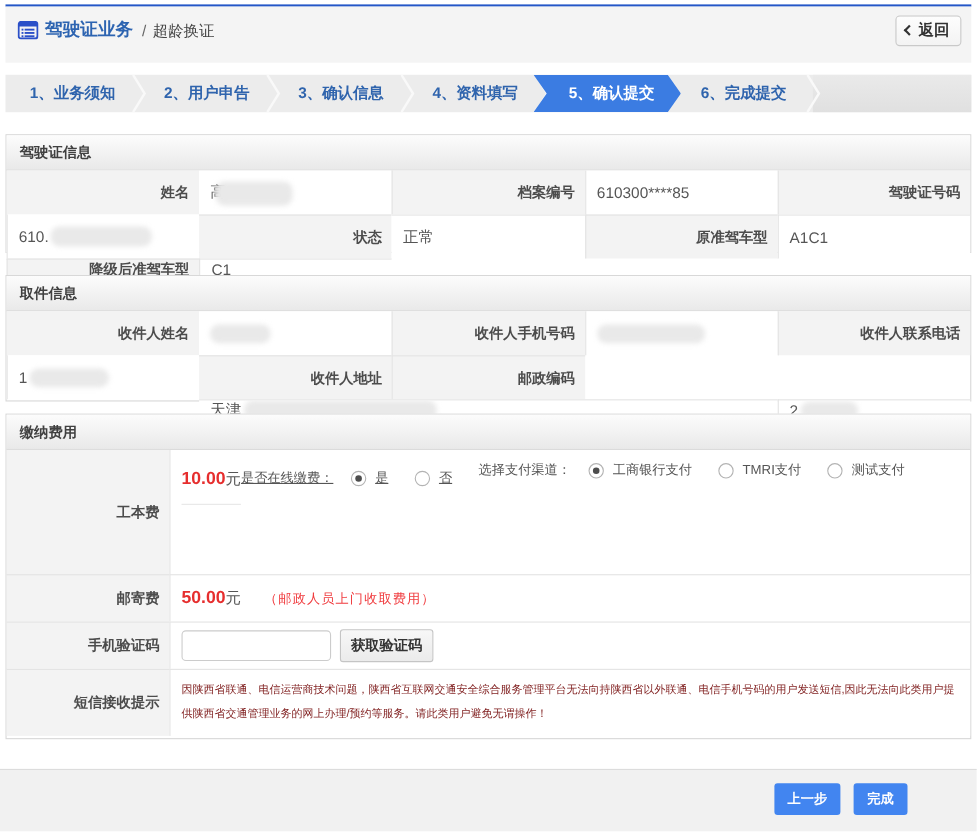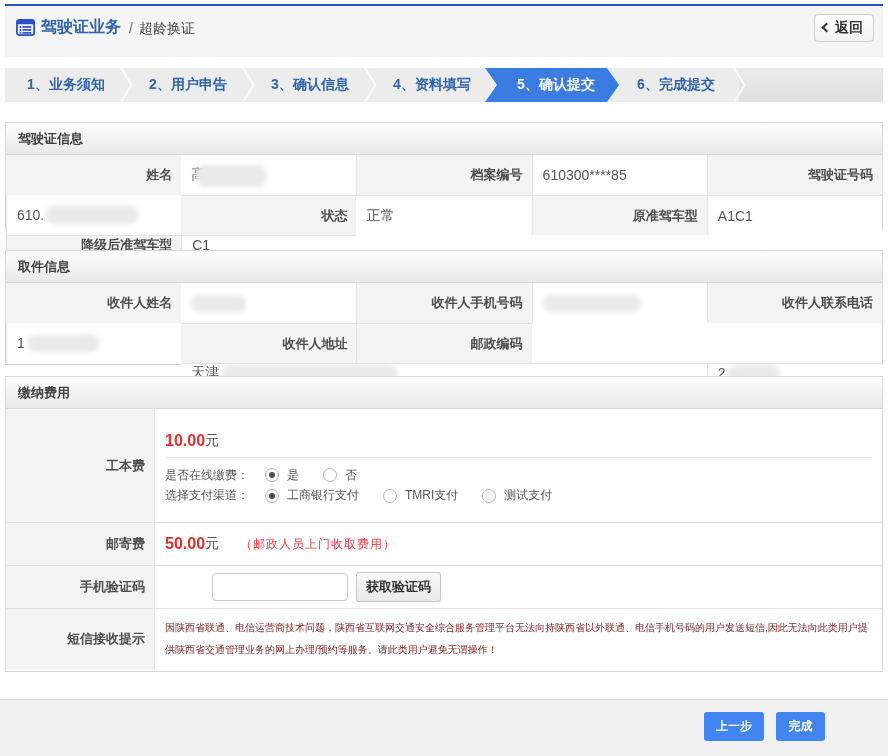--- a/index.html
+++ b/index.html
@@ -30,21 +30,21 @@
   .sep { position:absolute; top:0; z-index:0; }
   .step.active { left:480px; width:134px; background:#3b7ce2; color:#fff; z-index:2; padding-left:8px;
     clip-path:polygon(0 0, calc(100% - 12px) 0, 100% 50%, calc(100% - 12px) 100%, 0 100%, 12px 50%); }
 
   
   .section { position:absolute; left:5px; right:5px; border:1px solid #d8d8d8; background:#fff; }
   .sec-h { height:32px; background:linear-gradient(#fcfcfc,#e9e9e9); border-bottom:1px solid #d8d8d8;
     display:flex; align-items:center; padding-left:12px; font-size:13px; font-weight:bold; color:#404040; }
   .grid { display:grid; }
   .g6 { grid-template-columns:repeat(5,1fr); }
-  .cell { display:flex; align-items:center; font-size:14px; color:#555; overflow:hidden;padding-left:47px; }
+  .cell { display:flex; align-items:center; font-size:14px; color:#555; overflow:hidden; }
   .lab { background:#f3f3f3; justify-content:flex-end; padding:0 9px 0 4px;
     font-size:13px; font-weight:bold; color:#4c4c4c; text-align:right; }
   .val { background:#fff; padding:0 8px 0 10px; }
   .bl { border-left:1px solid #e3e3e3; }
   .bt { border-top:1px solid #e3e3e3; }
 
   .redact { display:inline-block; background:#e9e9e9; border-radius:8px; filter:blur(2.5px);
     vertical-align:middle; }
   .namewrap { position:relative; display:inline-block; }
   .namewrap .redact { position:absolute; left:5px; top:-1px; }
@@ -54,24 +54,24 @@
   #sec-delivery { top:250px; height:115px; }
   #sec-delivery .grid { grid-template-rows:40px 40px; }
   .span3 { grid-column:2 / 5; }
 
   
   #sec-payment { top:376px; height:296px; }
   #sec-payment .grid { grid-template-columns:148px 1fr; grid-template-rows:113px 43px 43px 61px; }
   .fee-amount { font-size:16px; font-weight:bold; color:#e62e2e; }
   .fee-unit { font-size:14px; color:#555; }
   .fee-note { font-size:12px; color:#f03b3e; margin-left:21px; letter-spacing:1px; }
-  .pay-cell { display:flex; flex-direction:column; padding:16px 10px; }
+  .pay-cell { display:flex; flex-direction:row; padding:4px 10px; }
   .fee-line { height:46px; display:flex; align-items:center; border-bottom:1px solid #e7e7e7; }
   .optline { display:flex; align-items:center; height:29px; font-size:12px; color:#555; }
-  .optline.first { margin-top:7px; }
+  .optline.first { margin-top:7px;text-decoration:underline; }
   .optlabel { margin-right:16px; }
   .optitem { display:flex; align-items:center; margin-right:10px; cursor:pointer; }
   .radio { width:14px; height:14px; border:1px solid #b3b3b3; border-radius:50%; background:#fff;
     position:relative; flex:none; margin-right:8px; }
   .radio.sel::after { content:""; position:absolute; left:3px; top:3px; width:6px; height:6px;
     border-radius:50%; background:#4d4d4d; }
   .optitem .otext { margin-right:14px; }
 
   .code-input { width:136px; height:28px; border:1px solid #ccc; border-radius:4px; background:#fff;
     margin-left:10px; padding:0 8px; font-size:14px; color:#555; outline:none; }

